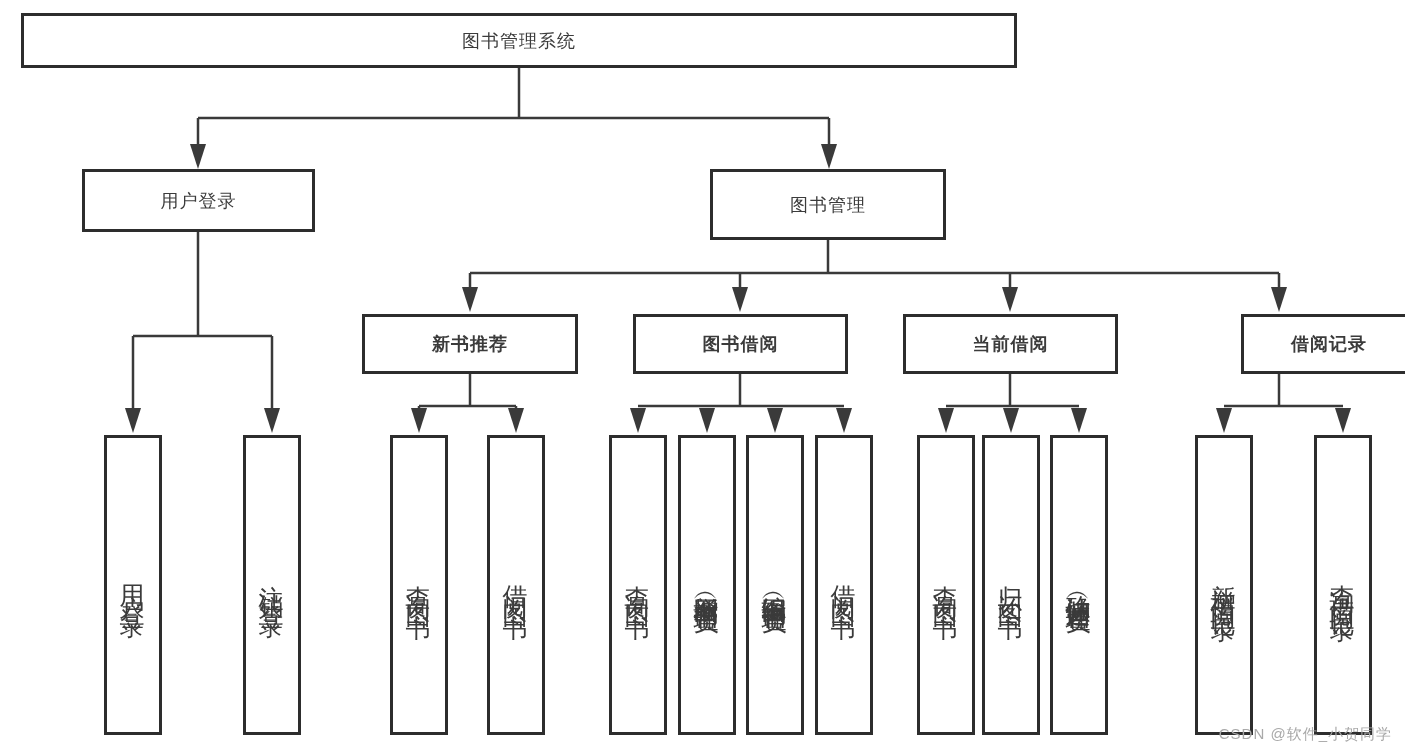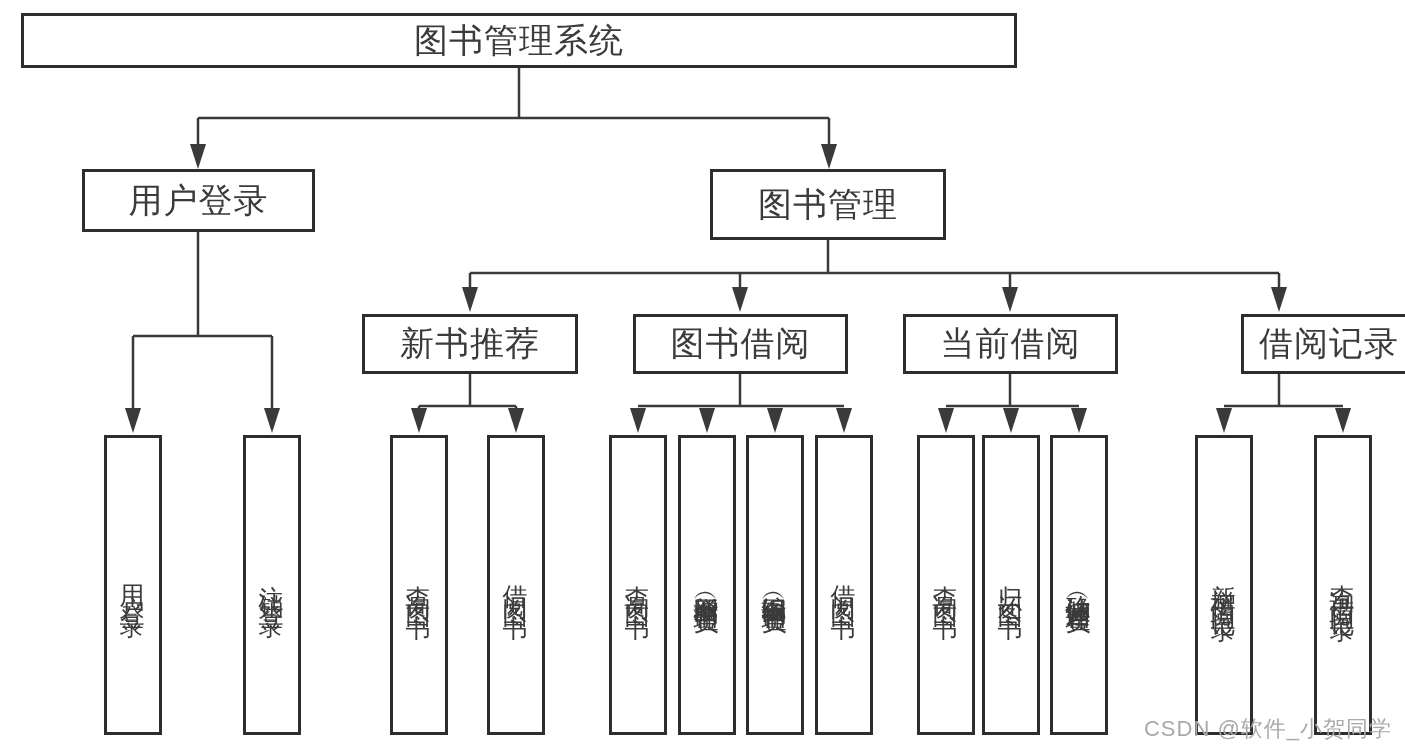--- a/index.html
+++ b/index.html
@@ -24,28 +24,28 @@
   #wires path { stroke: var(--line); stroke-width: 2.5; fill: none; }
   #wires polygon { fill: var(--line); stroke: none; }
 
   .node {
     position: absolute;
     background: #fff;
     border: 3px solid var(--border);
     display: flex;
     align-items: center;
     justify-content: center;
-    font-size: 34px;
+    font-size: 18px;
     letter-spacing: 1px;
     color: var(--text);
   }
   .root  { left: 21px;  top: 13px;  width: 996px; height: 55px; }
   .lvl2a { left: 82px;  top: 169px; width: 233px; height: 63px; }
   .lvl2b { left: 710px; top: 169px; width: 236px; height: 71px; }
-  .lvl3  { top: 314px; height: 60px; }
+  .lvl3  { top: 314px; height: 60px; font-weight: bold; }
   .l3a { left: 362px;  width: 216px; }
   .l3b { left: 633px;  width: 215px; text-align: center; }
   .l3c { left: 903px;  width: 215px; }
   .l3d { left: 1241px; width: 176px; }
 
   .leaf {
     position: absolute;
     top: 435px;
     height: 300px;
     width: 58px;
@@ -66,21 +66,21 @@
   .c1a { left: 104px; }  .c1b { left: 243px; }
   .c2a { left: 390px; }  .c2b { left: 487px; }
   .c3a { left: 609px; }  .c3b { left: 678px; }  .c3c { left: 746px; }  .c3d { left: 815px; }
   .c4a { left: 917px; }  .c4b { left: 982px; }  .c4c { left: 1050px; }
   .c5a { left: 1195px; } .c5b { left: 1314px; }
 
   #watermark {
     position: absolute;
     right: 13px;
     bottom: 3px;
-    font-size: 22px;
+    font-size: 15px;
     color: var(--watermark);
     letter-spacing: 1px;
     z-index: 5;
   }
 </style>
 </head>
 <body>
 
 <div id="canvas">
 

